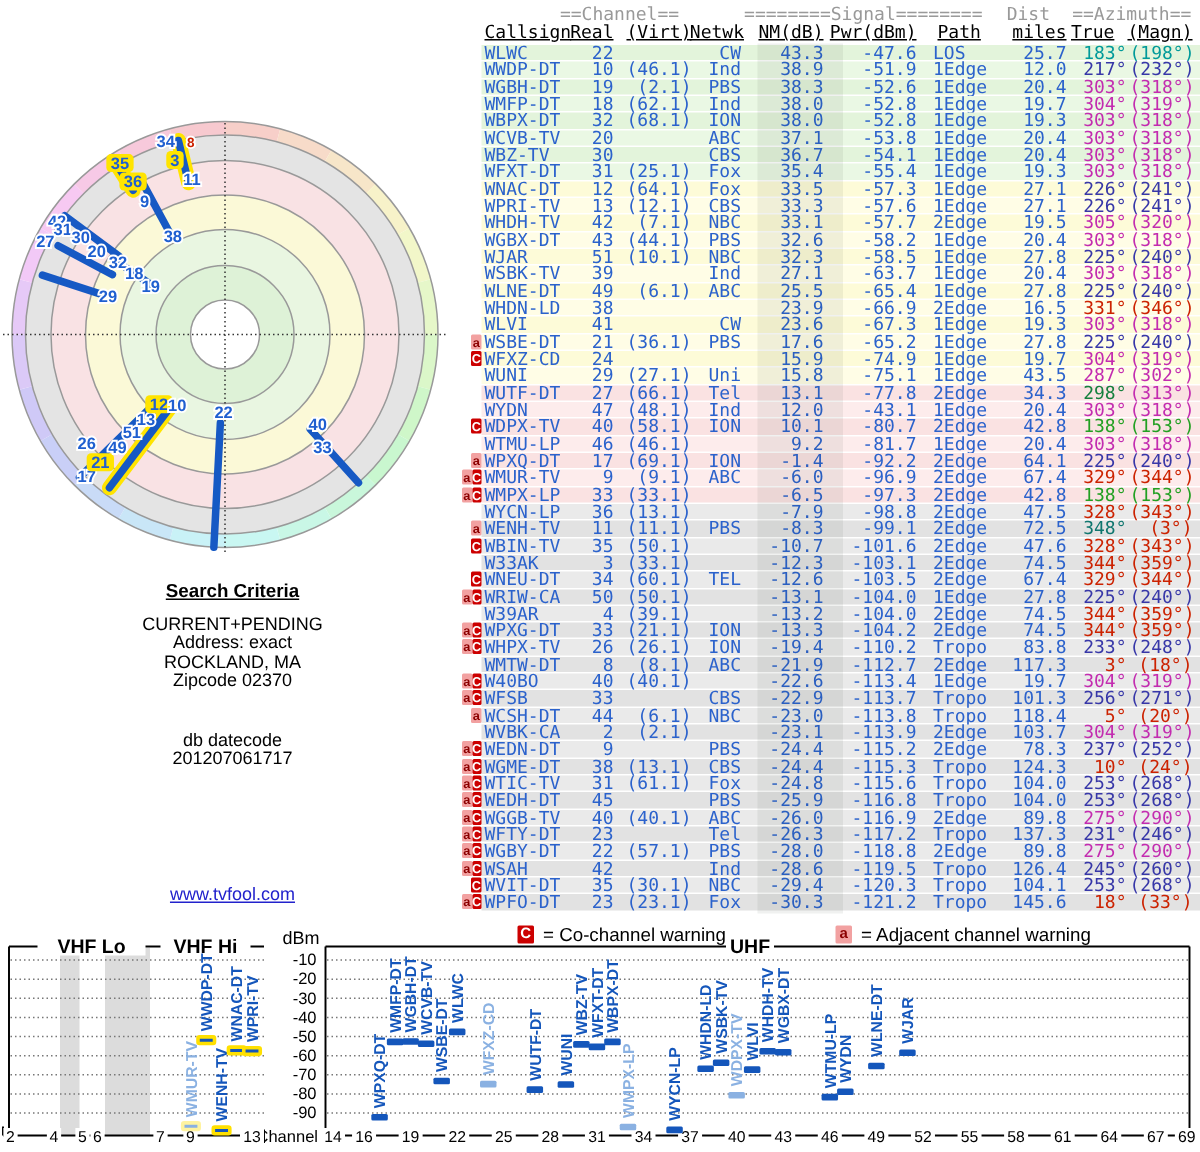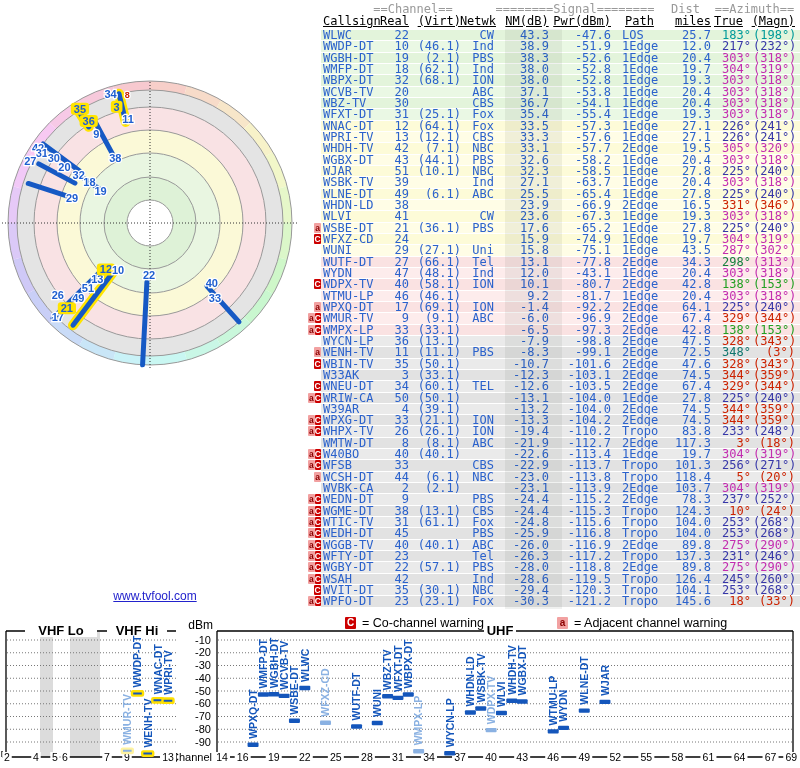--- a/index.html
+++ b/index.html
@@ -37,28 +37,28 @@
   .c-dist{left:361px;width:41px;text-align:right;}
   .c-true{left:405px;width:37px;text-align:right;}
   .c-magn{left:444px;width:42px;text-align:right;}
   .warnwrap{position:absolute;left:-1px;top:0;width:13px;height:10px;display:flex;justify-content:flex-end;}
   .wbox{width:7px;height:10px;font-size:8.5px;font-weight:bold;text-align:center;line-height:10px;
         font-family:"Liberation Sans",sans-serif;border-radius:1px;}
   #nm-band{position:absolute;left:196px;top:27px;width:57px;height:580px;
            background:rgba(40,60,40,0.07);pointer-events:none;}
   
   .h-chan{left:56px;width:96px;text-align:center;}
-  .h-sig{left:186px;width:160px;text-align:center;}
+  .h-sig{left:186px;width:160px;text-align:right;}
   .h-dist{left:351px;width:40px;text-align:right;}
   .h-azim{left:403px;width:85px;text-align:center;}
   .h2-call{left:14px;}
   .h2-real{left:56px;width:44px;text-align:right;}
   .h2-virt{left:102px;width:50px;text-align:right;}
   .h2-net{left:150px;width:37px;text-align:right;}
-  .h2-nm{left:196px;width:44px;text-align:center;}
+  .h2-nm{left:196px;width:44px;text-align:right;}
   .h2-pwr{left:230px;width:72px;text-align:right;}
   .h2-path{left:316px;}
   .h2-miles{left:361px;width:41px;text-align:right;}
   .h2-true{left:405px;width:37px;text-align:left;}
   .h2-magn{left:440px;width:46px;text-align:right;}
   
   #charts-svg{position:absolute;left:0;top:610px;}
   .lgnd{position:absolute;top:616px;font-size:12.5px;display:flex;align-items:center;gap:6px;}
   #legend-c{left:345px;}
   #legend-a{left:557px;}
@@ -152,20 +152,31 @@
       <text x="87.93424106378976" y="212.1754675293721" text-anchor="middle" font-size="11" font-weight="bold" fill="#1f5fd0" stroke="#fff" stroke-width="2.5" paint-order="stroke" font-family="&quot;Liberation Sans&quot;,sans-serif">51</text>
       <text x="97.289872843491" y="203.1305843114487" text-anchor="middle" font-size="11" font-weight="bold" fill="#1f5fd0" stroke="#fff" stroke-width="2.5" paint-order="stroke" font-family="&quot;Liberation Sans&quot;,sans-serif">13</text>
       <rect x="96.84530715559976" y="183.42395974478643" width="18.2" height="12" rx="3" fill="#ffe400"></rect>
       <text x="105.94530715559975" y="193.42395974478643" text-anchor="middle" font-size="11" font-weight="bold" fill="#1f5fd0" stroke="none" stroke-width="2.5" paint-order="stroke" font-family="&quot;Liberation Sans&quot;,sans-serif">12</text>
       <text x="118.12600450216743" y="194.2551416356374" text-anchor="middle" font-size="11" font-weight="bold" fill="#1f5fd0" stroke="#fff" stroke-width="2.5" paint-order="stroke" font-family="&quot;Liberation Sans&quot;,sans-serif">10</text>
       <text x="149.09247486526127" y="198.99208014813235" text-anchor="middle" font-size="11" font-weight="bold" fill="#1f5fd0" stroke="#fff" stroke-width="2.5" paint-order="stroke" font-family="&quot;Liberation Sans&quot;,sans-serif">22</text>
       <text x="211.86322282912403" y="206.74061985947375" text-anchor="middle" font-size="11" font-weight="bold" fill="#1f5fd0" stroke="#fff" stroke-width="2.5" paint-order="stroke" font-family="&quot;Liberation Sans&quot;,sans-serif">40</text>
       <text x="214.94984387006022" y="221.71624844205445" text-anchor="middle" font-size="11" font-weight="bold" fill="#1f5fd0" stroke="#fff" stroke-width="2.5" paint-order="stroke" font-family="&quot;Liberation Sans&quot;,sans-serif">33</text>
     </svg>
 
+  <div id="criteria">
+    <div class="crit-head">Search Criteria</div>
+    <div>CURRENT+PENDING</div>
+    <div>Address: exact</div>
+    <div>ROCKLAND, MA</div>
+    <div>Zipcode 02370</div>
+    <div class="datecode-block">
+      <div>db datecode</div>
+      <div>201207061717</div>
+    </div>
+  </div>
 
   <div id="tvfool-link">
     <a href="#">www.tvfool.com</a>
   </div>
 
   <div id="tvtable">
     <div class="thead">
       <span class="h-chan" style="color: rgb(153, 153, 153);">==Channel==</span>
       <span class="h-sig" style="color: rgb(153, 153, 153);">========Signal========</span>
       <span class="h-dist" style="color: rgb(153, 153, 153);">Dist</span>

